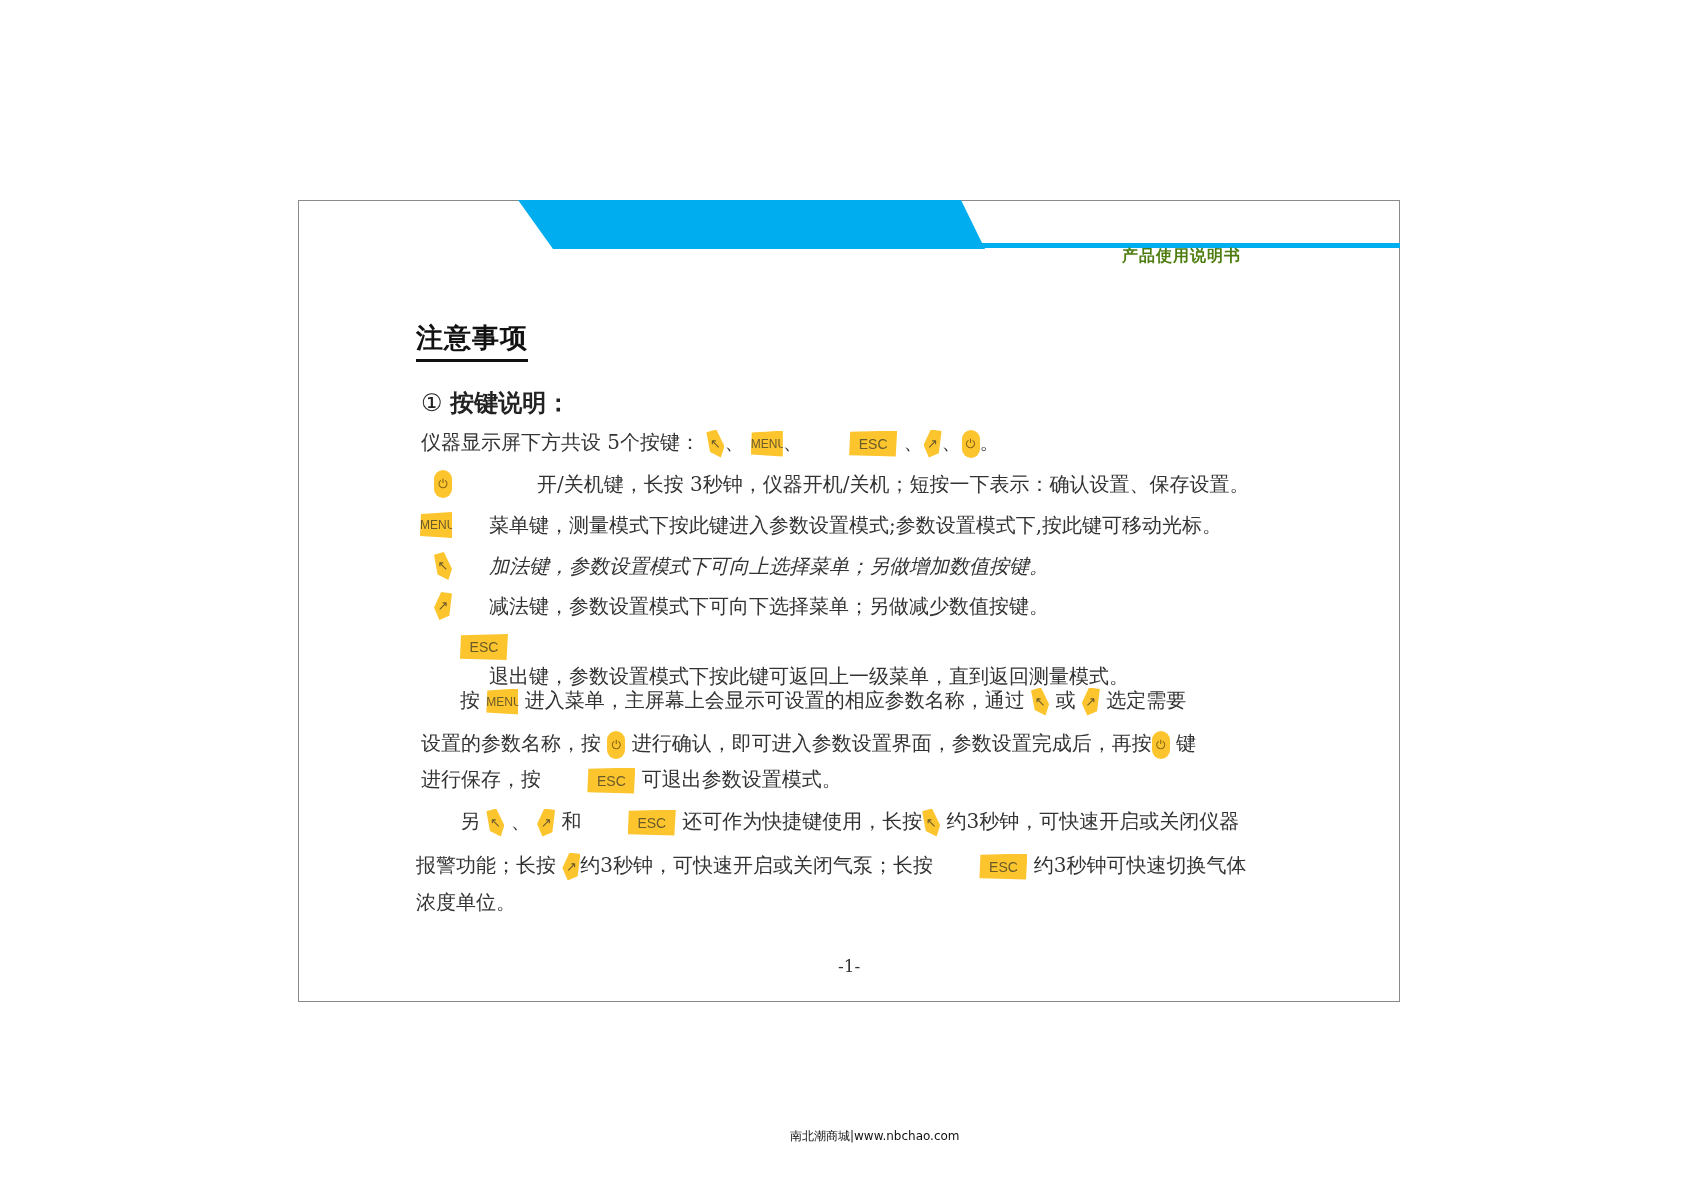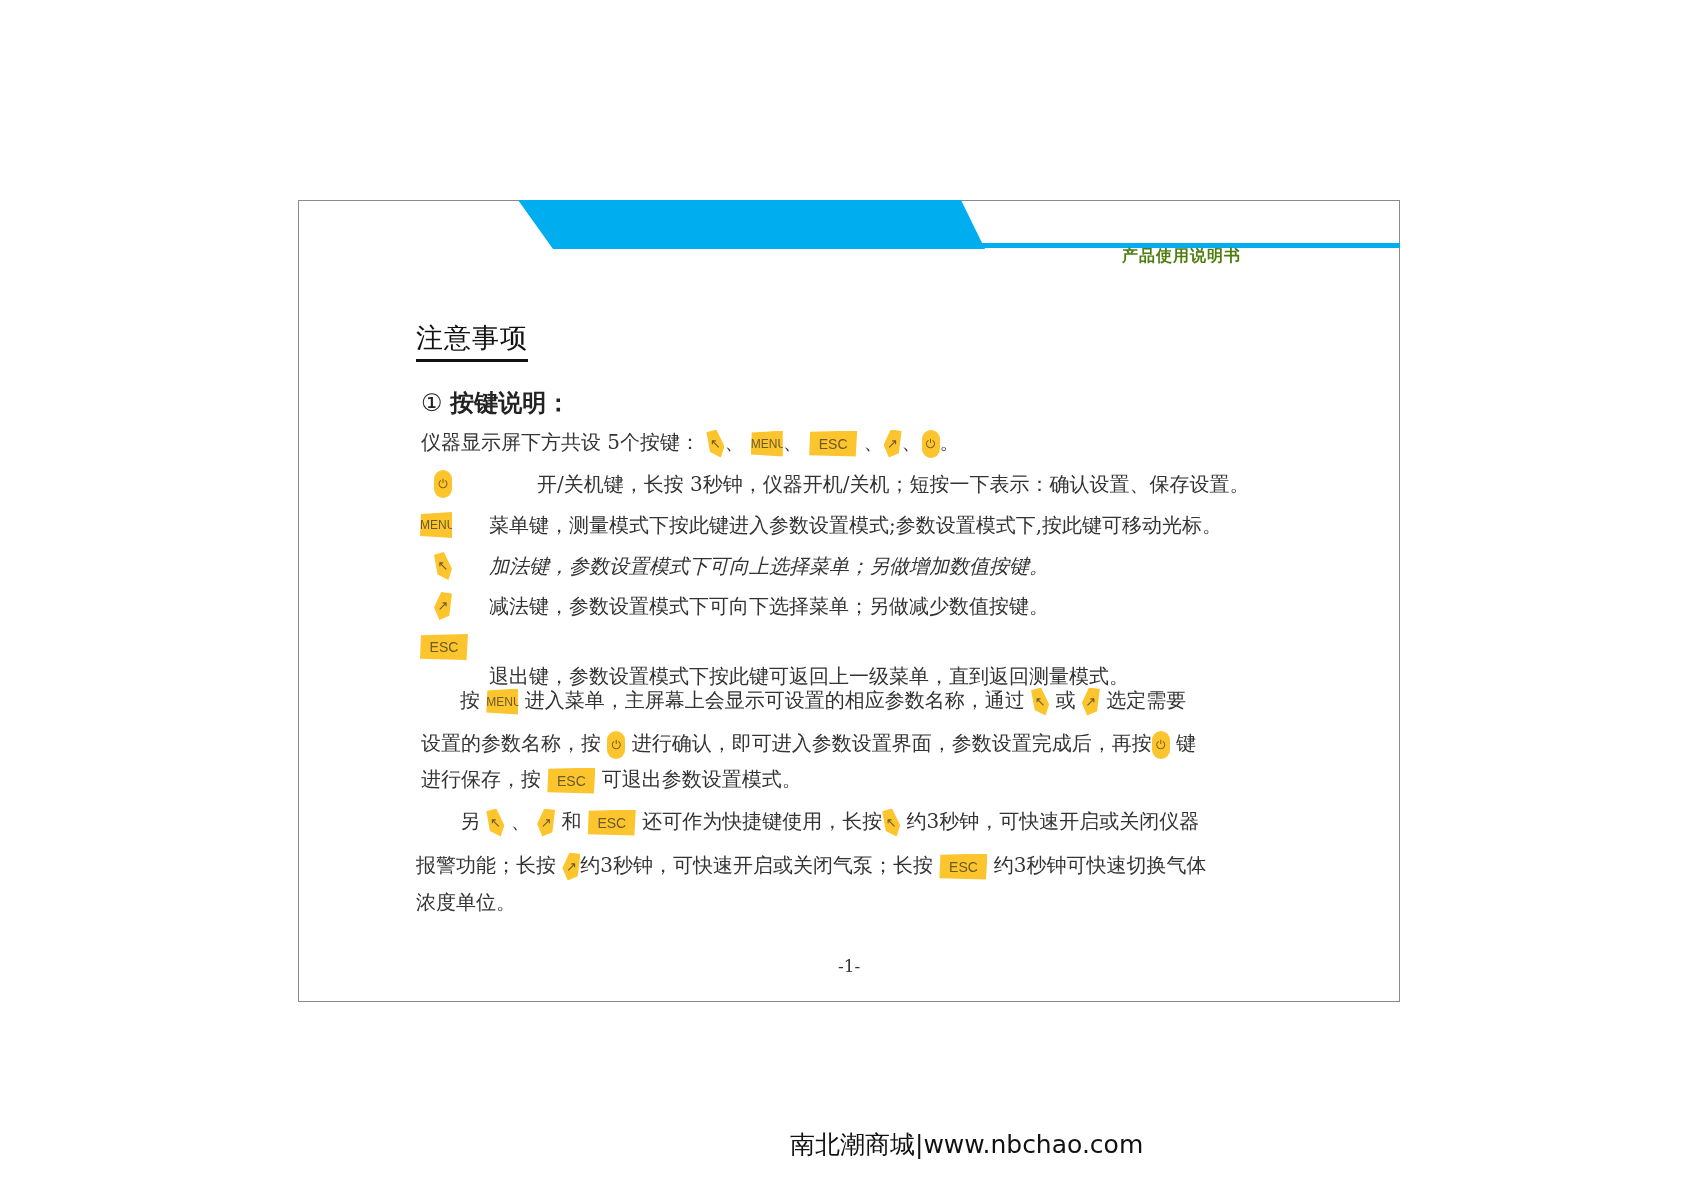--- a/index.html
+++ b/index.html
@@ -9,43 +9,43 @@
     .page-frame { position: absolute; left: 298px; top: 200px; width: 1102px; height: 802px;
                   border: 1px solid #8a8a8a; box-sizing: border-box; }
 
     .banner { position: absolute; left: 518px; top: 200px; width: 467px; height: 49px; }
     .banner svg { display: block; }
     .banner-line { position: absolute; left: 975px; top: 243px; width: 425px; height: 5px; background: #00aeef; }
     .banner-title { position: absolute; left: 1122px; top: 220px; font-family: "DejaVu Sans", sans-serif;
                     font-weight: bold; font-size: 16px; color: #4d7c0f; letter-spacing: 1px; margin-top: 26px; }
 
     .section-title { position: absolute; left: 416px; top: 320px; font-family: "DejaVu Sans", sans-serif;
-                     font-weight: normal; font-size: 27px; color: #111; padding-bottom: 3px;
+                     font-weight: bold; font-size: 27px; color: #111; padding-bottom: 3px;
                      border-bottom: 3px solid #111; letter-spacing: 1px; }
 
     .line { position: absolute; font-size: 20px; white-space: nowrap; color: #333; line-height: 28px; }
     .subhead { font-family: "DejaVu Sans", sans-serif; font-size: 24px; color: #222; }
 
     .key { display: inline-block; vertical-align: middle; background: #fcc52e; color: #6b5a2a;
            font-family: "Liberation Sans", sans-serif; text-align: center; }
     .key-menu { width: 32px; height: 26px; line-height: 27px; font-size: 12px;
                 clip-path: polygon(3% 8%, 100% 0%, 100% 100%, 0% 92%); }
     .key-esc { width: 48px; height: 26px; line-height: 27px; font-size: 14px;
-               clip-path: polygon(2% 5%, 100% 0%, 97% 100%, 0% 95%); }
+               clip-path: polygon(2% 5%, 100% 0%, 97% 100%, 0% 95%); margin-left: 40px; }
     .key-power { width: 18px; height: 28px; border-radius: 9px; font-size: 12px; line-height: 28px; color: #7a5a10; }
     .key-up { width: 18px; height: 28px; font-size: 13px; line-height: 28px;
               clip-path: polygon(0% 10%, 55% 0%, 100% 60%, 80% 100%, 20% 80%); }
     .key-down { width: 18px; height: 28px; font-size: 13px; line-height: 28px;
                 clip-path: polygon(40% 0%, 100% 5%, 85% 85%, 30% 100%, 0% 55%); }
 
     .legend-icon { position: absolute; }
 
     .page-number { position: absolute; left: 838px; top: 956px; font-size: 17px; color: #333; }
     .footer-watermark { position: absolute; left: 790px; top: 1128px; font-family: "DejaVu Sans", sans-serif;
-                        font-size: 25px; color: #111; }
+                        font-size: 12px; color: #111; }
   </style>
 </head>
 <body>
 
 <div class="page-frame"></div>
 
 <div class="banner">
   <svg width="467" height="49" viewBox="0 0 467 49">
     <polygon points="0,0 443,0 467,49 35,49" fill="#00aeef"></polygon>
   </svg>

